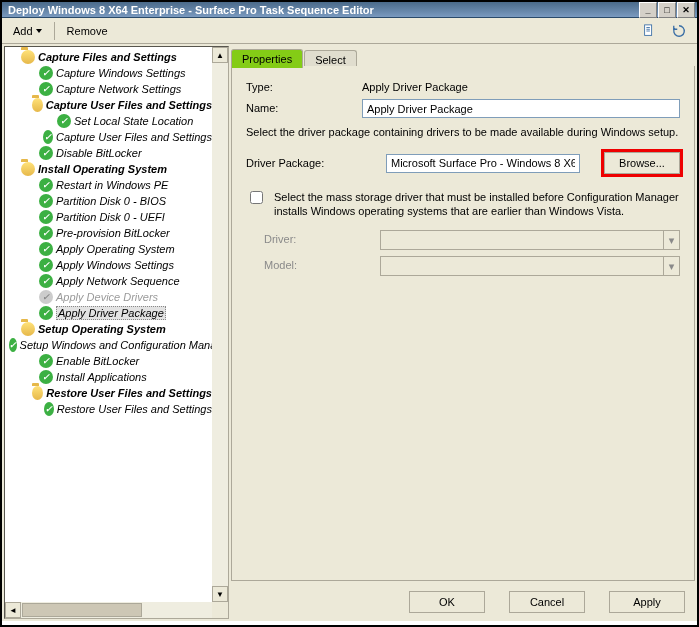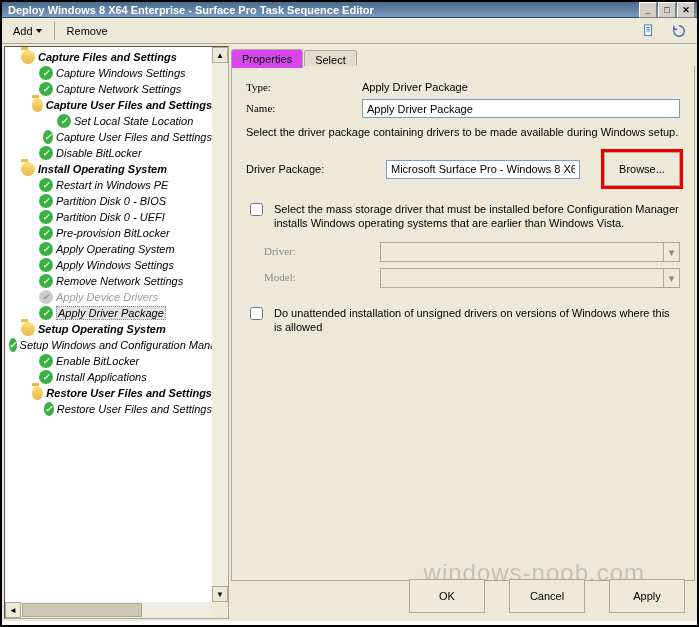--- a/index.html
+++ b/index.html
@@ -153,35 +153,35 @@
   }
   .tab {
     padding:3px 10px;
     border:1px solid #aca899;
     border-bottom:none;
     background:#ece9d8;
     margin-right:1px;
     position:relative;
     border-radius:3px 3px 0 0;
   }
-  .tab.active { background:#d946ef; top:1px; z-index:2; }
+  .tab.active { background:#84cc16; top:1px; z-index:2; }
   .tab:not(.active){ background:#e0ddce; top:2px;}
   .tab-panel {
     border:1px solid #aca899;
     border-top:none;
     background:#ece9d8;
     height:calc(100% - 22px - 36px);
     padding:12px 14px;
     position:relative;
   }
   .form-row {
     display:flex; align-items:flex-start;
     margin-bottom:6px;
   }
-  .form-row .flabel { width:116px; padding-top:3px;font-family:Liberation Serif, serif;}
+  .form-row .flabel { width:116px; padding-top:3px;}
   .text-input {
     flex:1; height:19px;
     border:1px solid #7f9db9;
     background:#fff;
     padding:2px 4px;
     font-family:inherit; font-size:11px;
   }
   .textarea-wrap {
     flex:1; display:flex;
   }
@@ -195,21 +195,21 @@
   .spin {
     width:16px; display:flex; flex-direction:column;
     border:1px solid #7f9db9; border-left:none;
   }
   .spin-btn { flex:1; background:#ece9d8; font-size:7px; display:flex; align-items:center; justify-content:center;}
   .section-text { margin:8px 0 14px; }
   .browse-row { display:flex; align-items:center; gap:24px; margin-bottom:16px;}
   .browse-row .flabel { width:116px; }
   .browse-row .text-input { flex:1; }
   .btn {
-    height:34px; min-width:76px;
+    height:22px; min-width:76px;
     background:#ece9d8;
     border:1px solid #aca899;
     font-family:inherit; font-size:11px;
     padding:0 10px;
   }
   .btn.highlight { outline:3px solid #e00; }
   .checkbox-row { display:flex; gap:8px; margin:8px 0 12px; align-items:flex-start;}
   .checkbox-row input { margin-top:1px;}
   .checkbox-row .cblabel { flex:1; line-height:14px;}
   .disabled-row { color:#8a8a8a; }
@@ -344,21 +344,21 @@
           <span class="label">Apply Operating System</span>
         </div>
         <div class="tree-row">
           <span class="indent" style="width: 30px;"></span>
           <span class="icon icon-check">✓</span>
           <span class="label">Apply Windows Settings</span>
         </div>
         <div class="tree-row">
           <span class="indent" style="width: 30px;"></span>
           <span class="icon icon-check">✓</span>
-          <span class="label">Remove Network Settings</span>
+          <span class="label">Apply Network Sequence</span>
         </div>
         <div class="tree-row">
           <span class="indent" style="width: 30px;"></span>
           <span class="icon icon-disabled">✓</span>
           <span class="label" style="color: rgb(154, 154, 154);">Apply Device Drivers</span>
         </div>
         <div class="tree-row selected">
           <span class="indent" style="width: 30px;"></span>
           <span class="icon icon-check">✓</span>
           <span class="label">Apply Driver Package</span>
@@ -449,28 +449,23 @@
       </div>
 
       <div class="form-row disabled-row" style="margin-left:18px;justify-content:flex-end;">
         <div class="flabel">Model:</div>
         <div class="combo">
           <div style="flex:1"></div>
           <div class="combo-btn">▾</div>
         </div>
       </div>
 
-      <div class="checkbox-row" style="margin-top:18px;">
-        <input type="checkbox" style="">
-        <div class="cblabel">Do unattended installation of unsigned drivers on versions of Windows where this is allowed</div>
-      </div>
 
     </div>
 
-    <div class="watermark">windows-noob.com</div>
 
     <div class="bottom-btns">
       <button class="btn">OK</button>
       <button class="btn">Cancel</button>
       <button class="btn">Apply</button>
     </div>
   </div>
 </div>
 
 </body></html>

